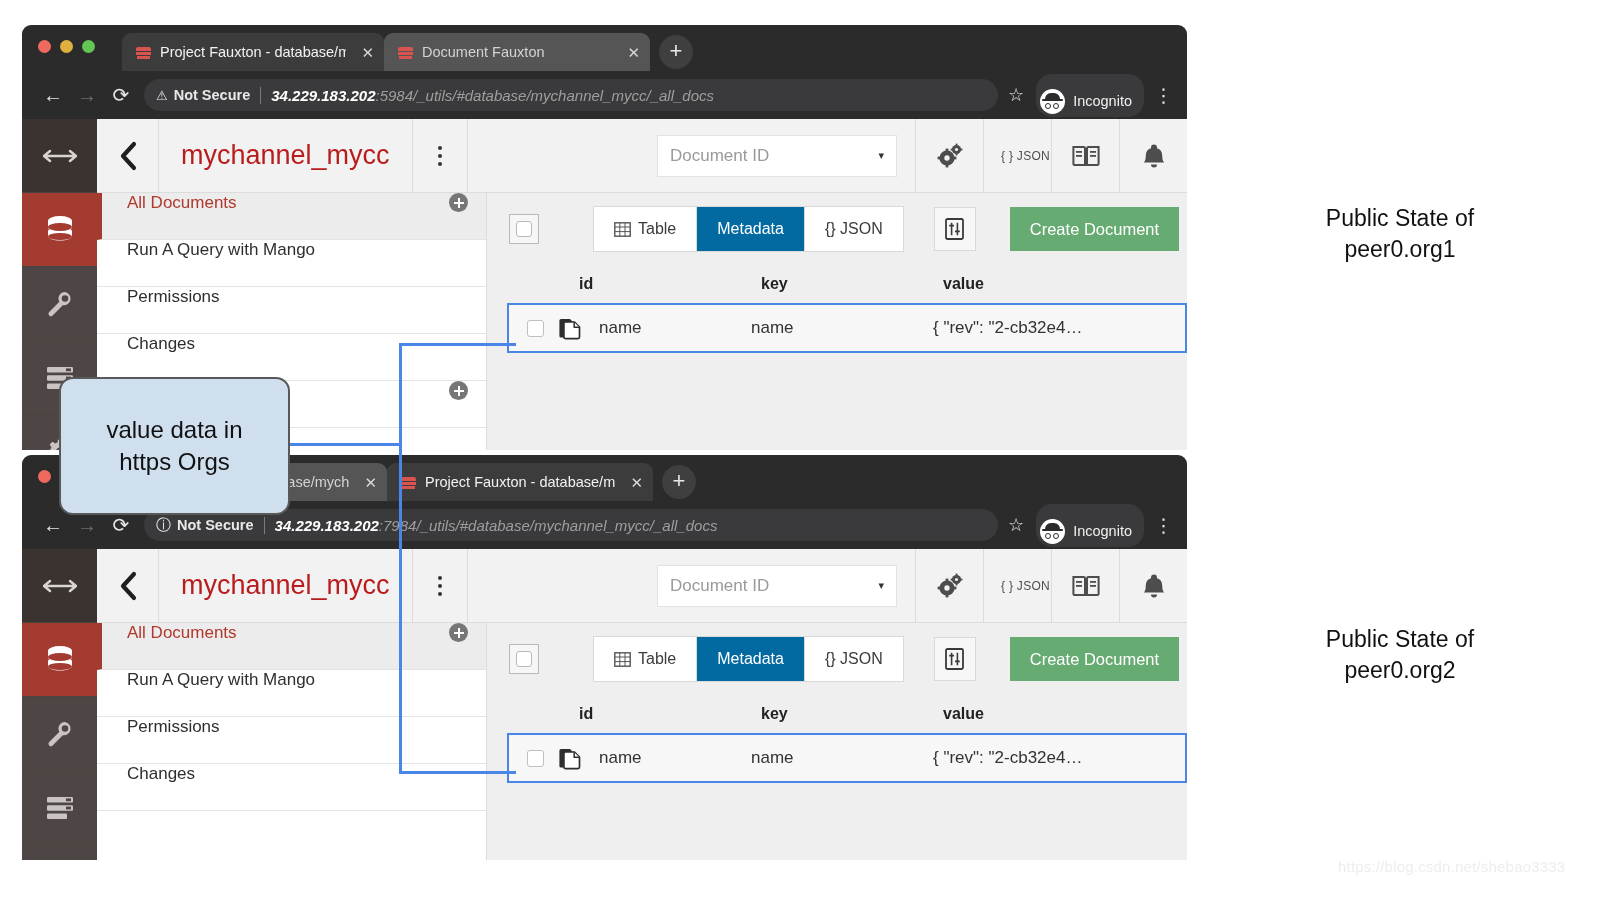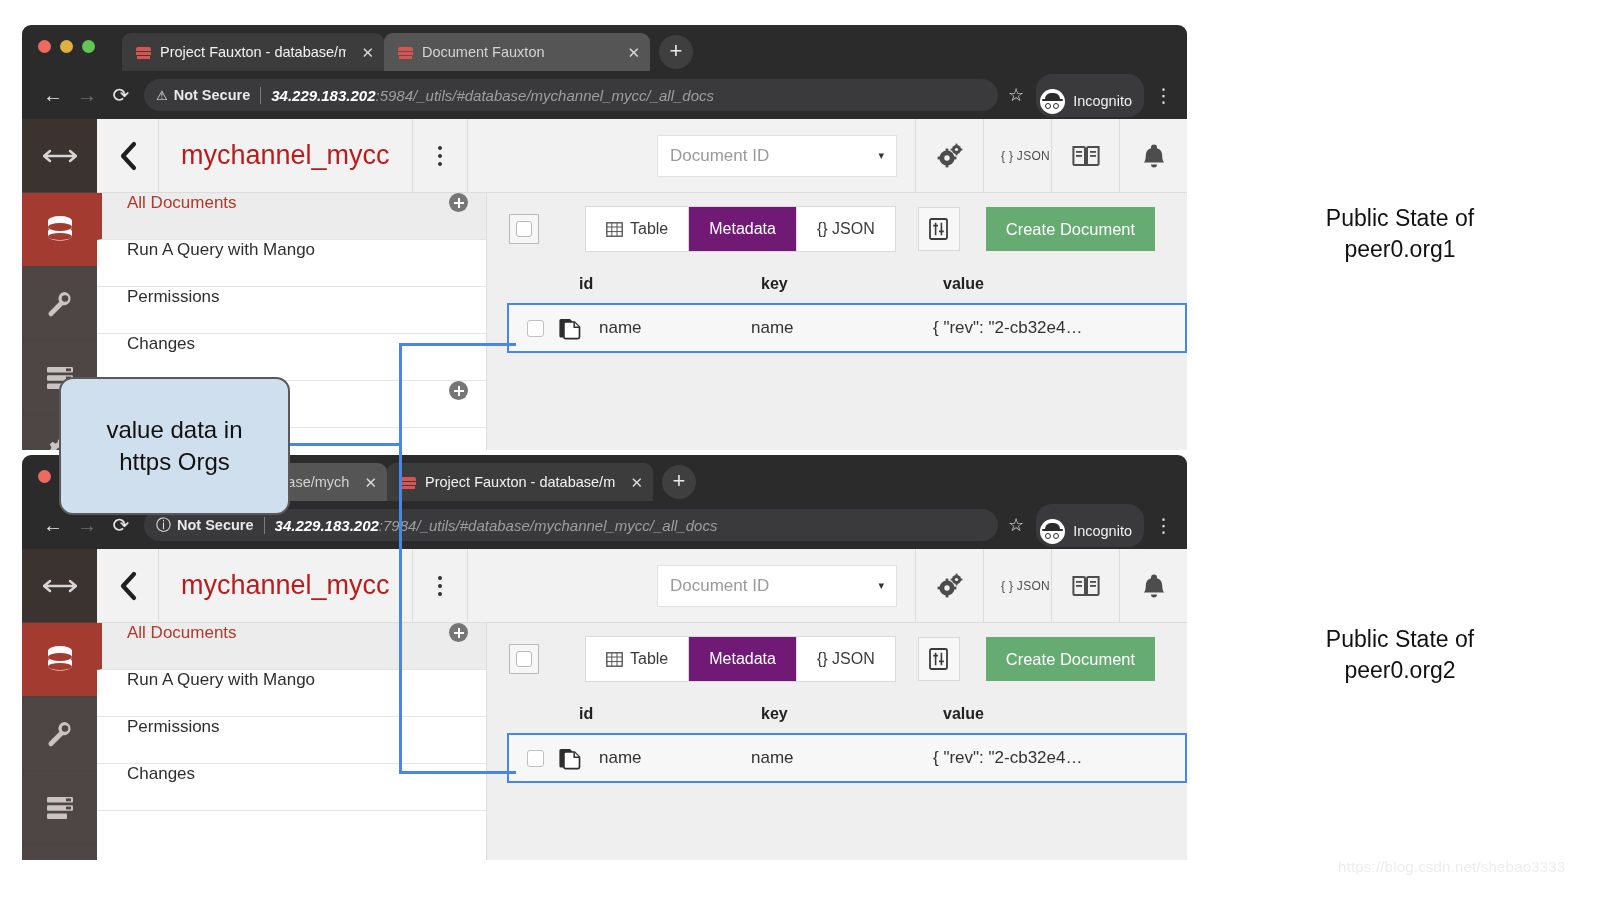--- a/index.html
+++ b/index.html
@@ -116,30 +116,30 @@
     border-bottom: 1px solid #e4e4e4; font-size: 17px; color: #2e2e2e; position: relative;
   }
   .nl-item.sel { background: #ececec; color: #b0382c; border-left: 5px solid #a33b30; padding-left: 25px; }
   .nl-item .plus { margin-left: auto; }
   .plusico { width:19px; height:19px; border-radius:50%; background:#767676; position:relative; display:block; }
   .plusico:before, .plusico:after { content:""; position:absolute; background:#fff; }
   .plusico:before { left:4.5px; top:8.5px; width:10px; height:2.5px; }
   .plusico:after  { top:4.5px; left:8.5px; height:10px; width:2.5px; }
 
   .docarea { flex: 1; min-width: 0; background: #efefef; display: flex; flex-direction: column; }
-  .doctoolbar { height: 72px; display: flex; align-items: center; padding: 0 0 0 22px; gap: 4px; }
+  .doctoolbar { height: 72px; display: flex; align-items: center; padding: 0 0 0 22px; gap: 12px; }
   .sqcheck { width: 30px; height: 30px; border: 1px solid #b9b9b9; background:#f6f6f6; display:flex; align-items:center; justify-content:center; }
   .sqcheck i { width:16px; height:16px; border:1px solid #b9b9b9; background:#fff; border-radius:3px; display:block; }
   .seg { display: flex; margin-left: 42px; border: 1px solid #d9d9d9; background: #fff; }
   .seg div {
     height: 44px; display: flex; align-items: center; justify-content: center; gap: 7px;
     padding: 0 20px; font-size: 16px; color: #3b3b3b; border-right: 1px solid #d9d9d9;
   }
   .seg div:last-child { border-right: none; }
-  .seg div.on { background: #701a75; color: #fff; }
+  .seg div.on { background: #0369a1; color: #fff; }
   .iconbtn {
     margin-left: 18px; width: 42px; height: 44px; border: 1px solid #d9d9d9; background: #f7f7f7;
     display: flex; align-items: center; justify-content: center;
   }
   .btn-create {
     margin-left: 22px; height: 44px; background: #66ab72; color: #fff;
     display: flex; align-items: center; padding: 0 20px; font-size: 16.5px;
   }
   .tablehead { display: flex; padding: 0 0 0 22px; height: 38px; align-items: center; font-size: 16px; font-weight: bold; color: #222; }
   .colsel { width: 70px; flex: 0 0 auto; }

